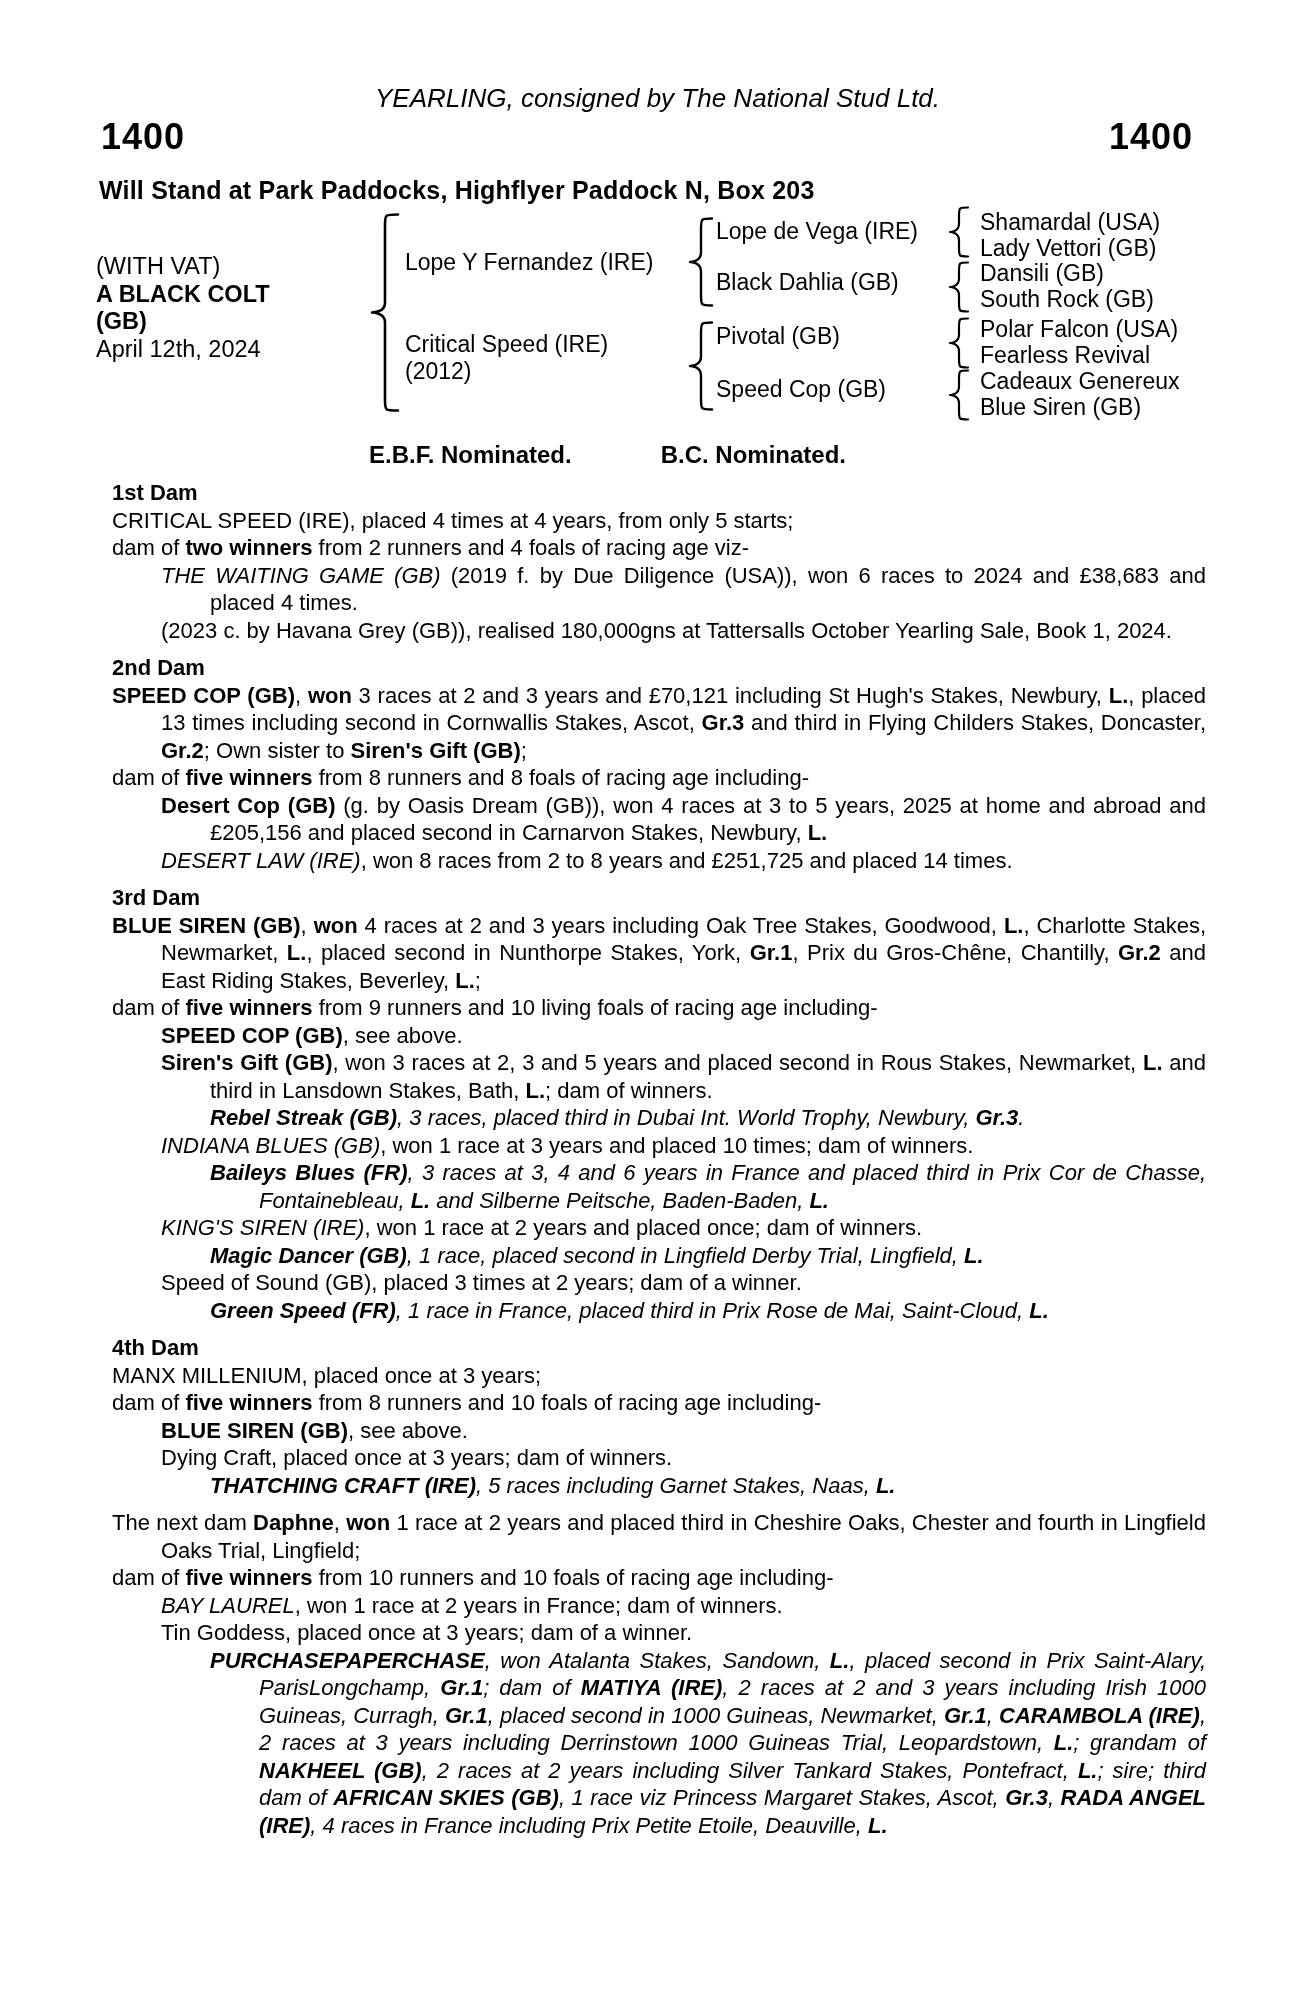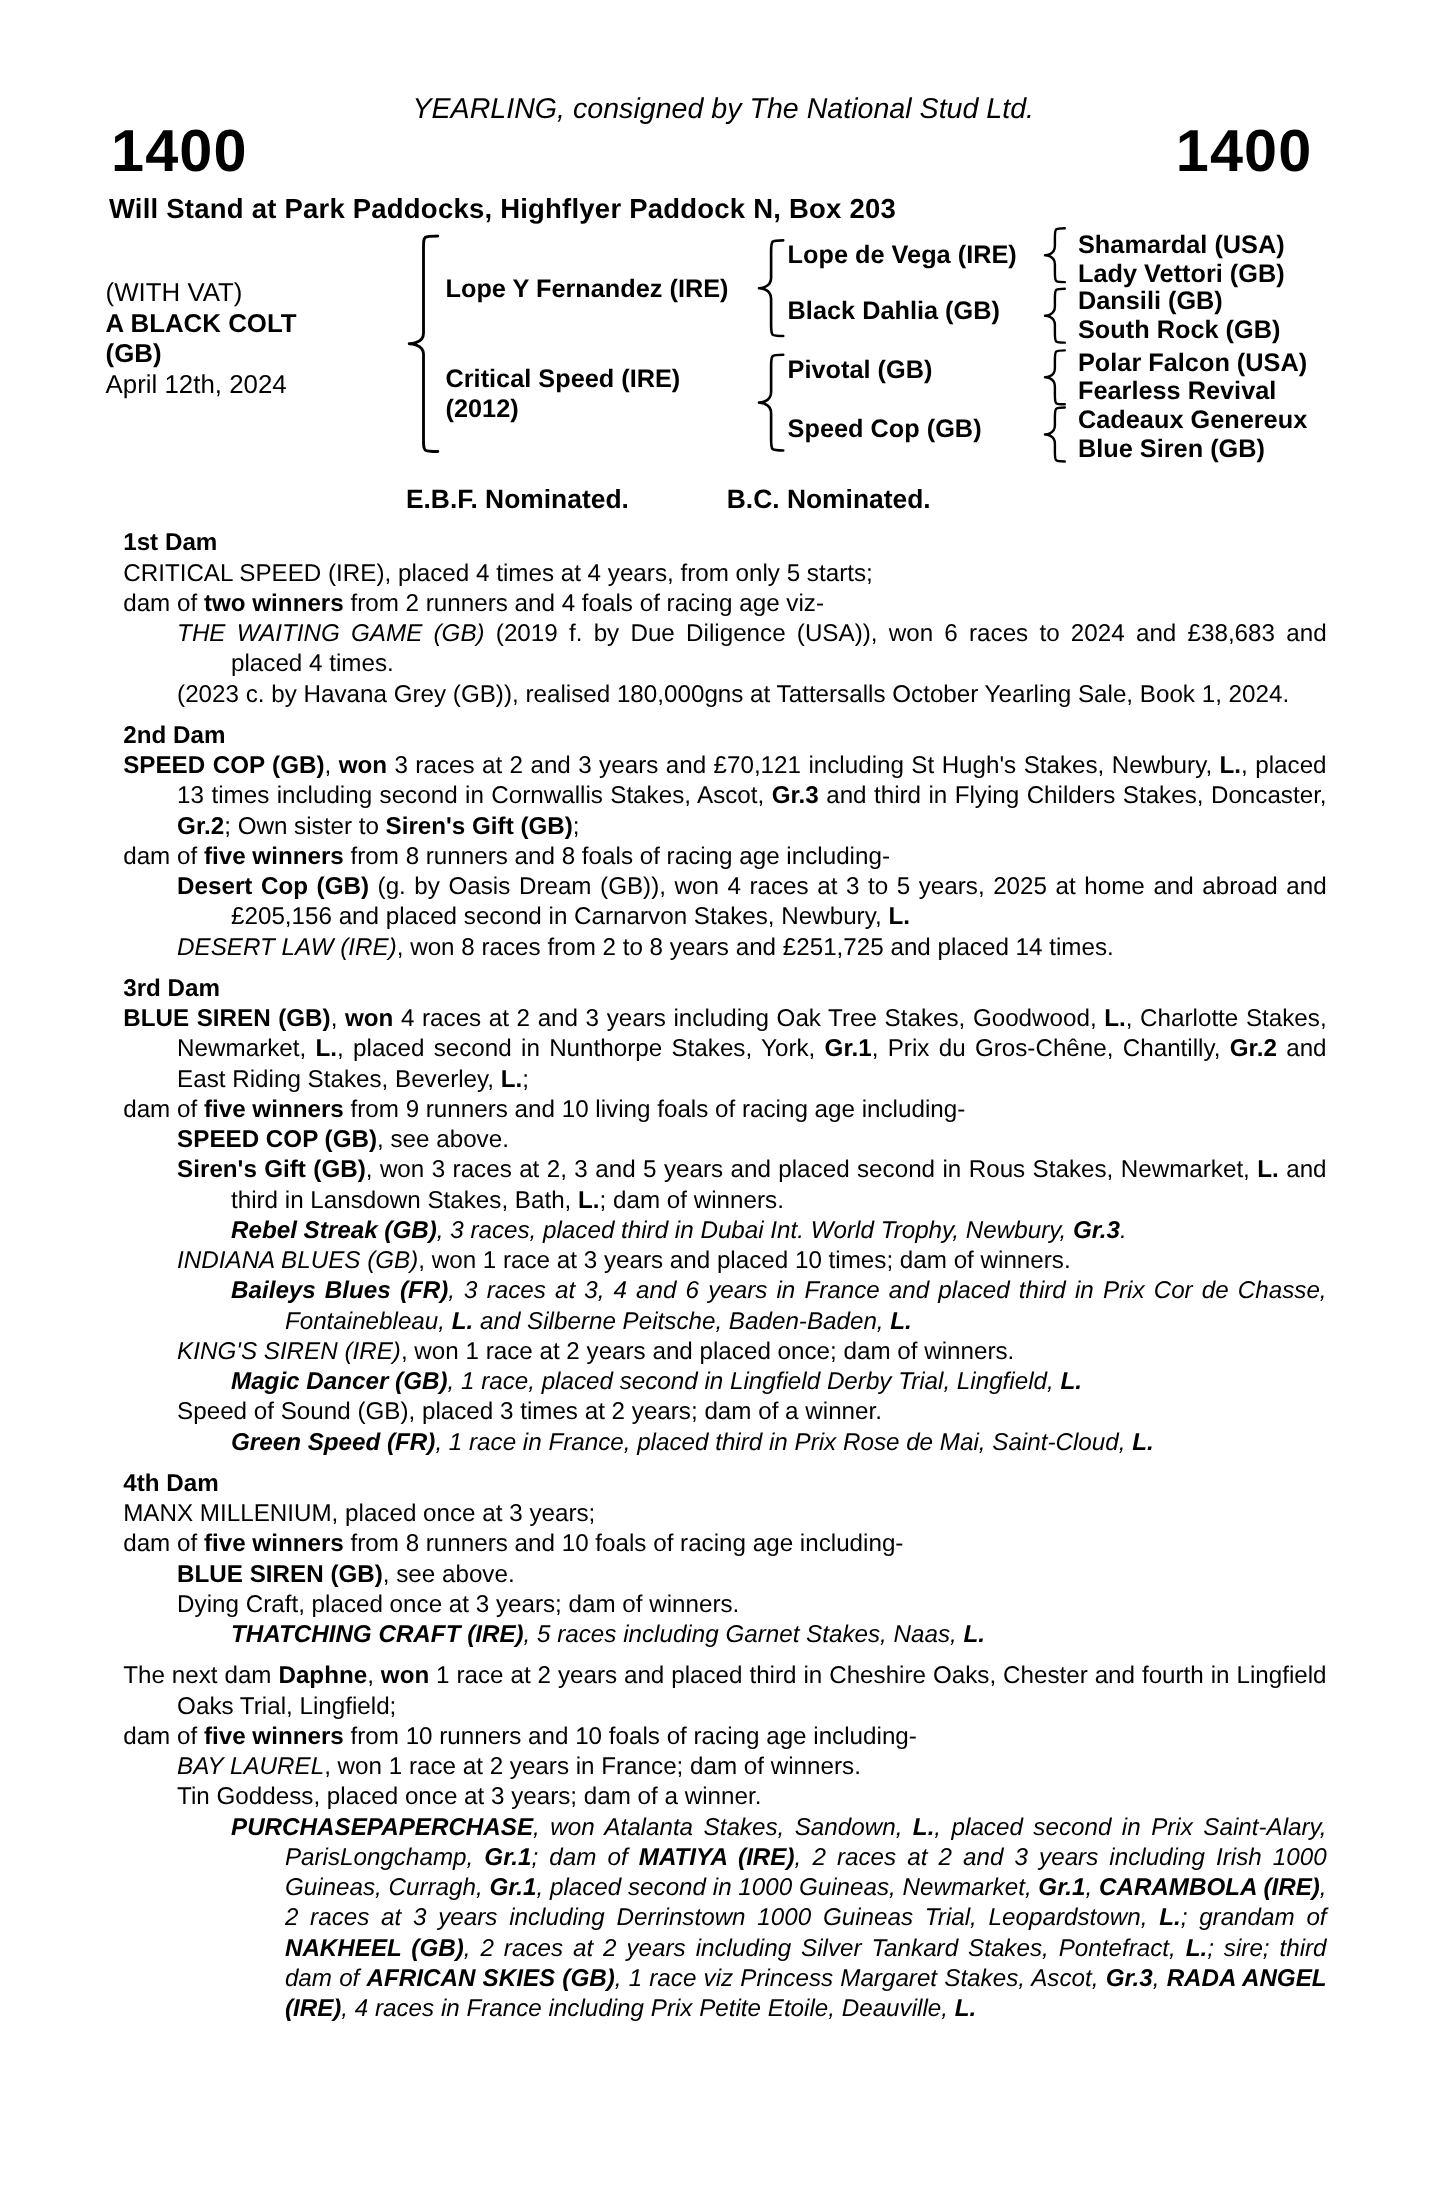--- a/index.html
+++ b/index.html
@@ -3,25 +3,25 @@
 <meta charset="utf-8">
 <style>
   html,body{margin:0;padding:0;background:#fff;}
   body{
     width:1315px;min-height:2000px;
     font-family:"Liberation Sans","DejaVu Sans",sans-serif;
     color:#000;overflow-x:hidden;
   }
   .consign{margin-top:84px;text-align:center;font-style:italic;font-size:26px;line-height:28px;}
   .lotrow{display:flex;justify-content:space-between;padding:0 122px 0 101px;margin-top:2px;
-          font-weight:bold;font-size:54px;line-height:46px;letter-spacing:1px;}
+          font-weight:bold;font-size:36px;line-height:46px;letter-spacing:1px;}
   .standline{margin:16px 0 0 99px;font-weight:bold;font-size:25px;line-height:28px;letter-spacing:.2px;}
 
   .pedigree{position:relative;margin-left:96px;margin-top:1px;height:216px;font-size:23px;}
-  .ped-abs{position:absolute;white-space:nowrap;line-height:26px;font-weight:bold;}
+  .ped-abs{position:absolute;white-space:nowrap;line-height:26px;}
   .colt-block{position:absolute;left:0;top:48px;line-height:27.5px;font-size:23.5px;}
   .colt-name{font-weight:bold;}
 
   .noms{display:flex;gap:89px;margin:20px 0 0 369px;font-weight:bold;font-size:24px;line-height:28px;}
 
   .content{margin-left:112px;width:1094px;font-size:22px;line-height:27.5px;}
   .sec-heading{font-weight:bold;margin-top:10px;}
   .para{text-align:justify;}
   .ind0{padding-left:49px;text-indent:-49px;}
   .ind1{padding-left:98px;text-indent:-49px;}

